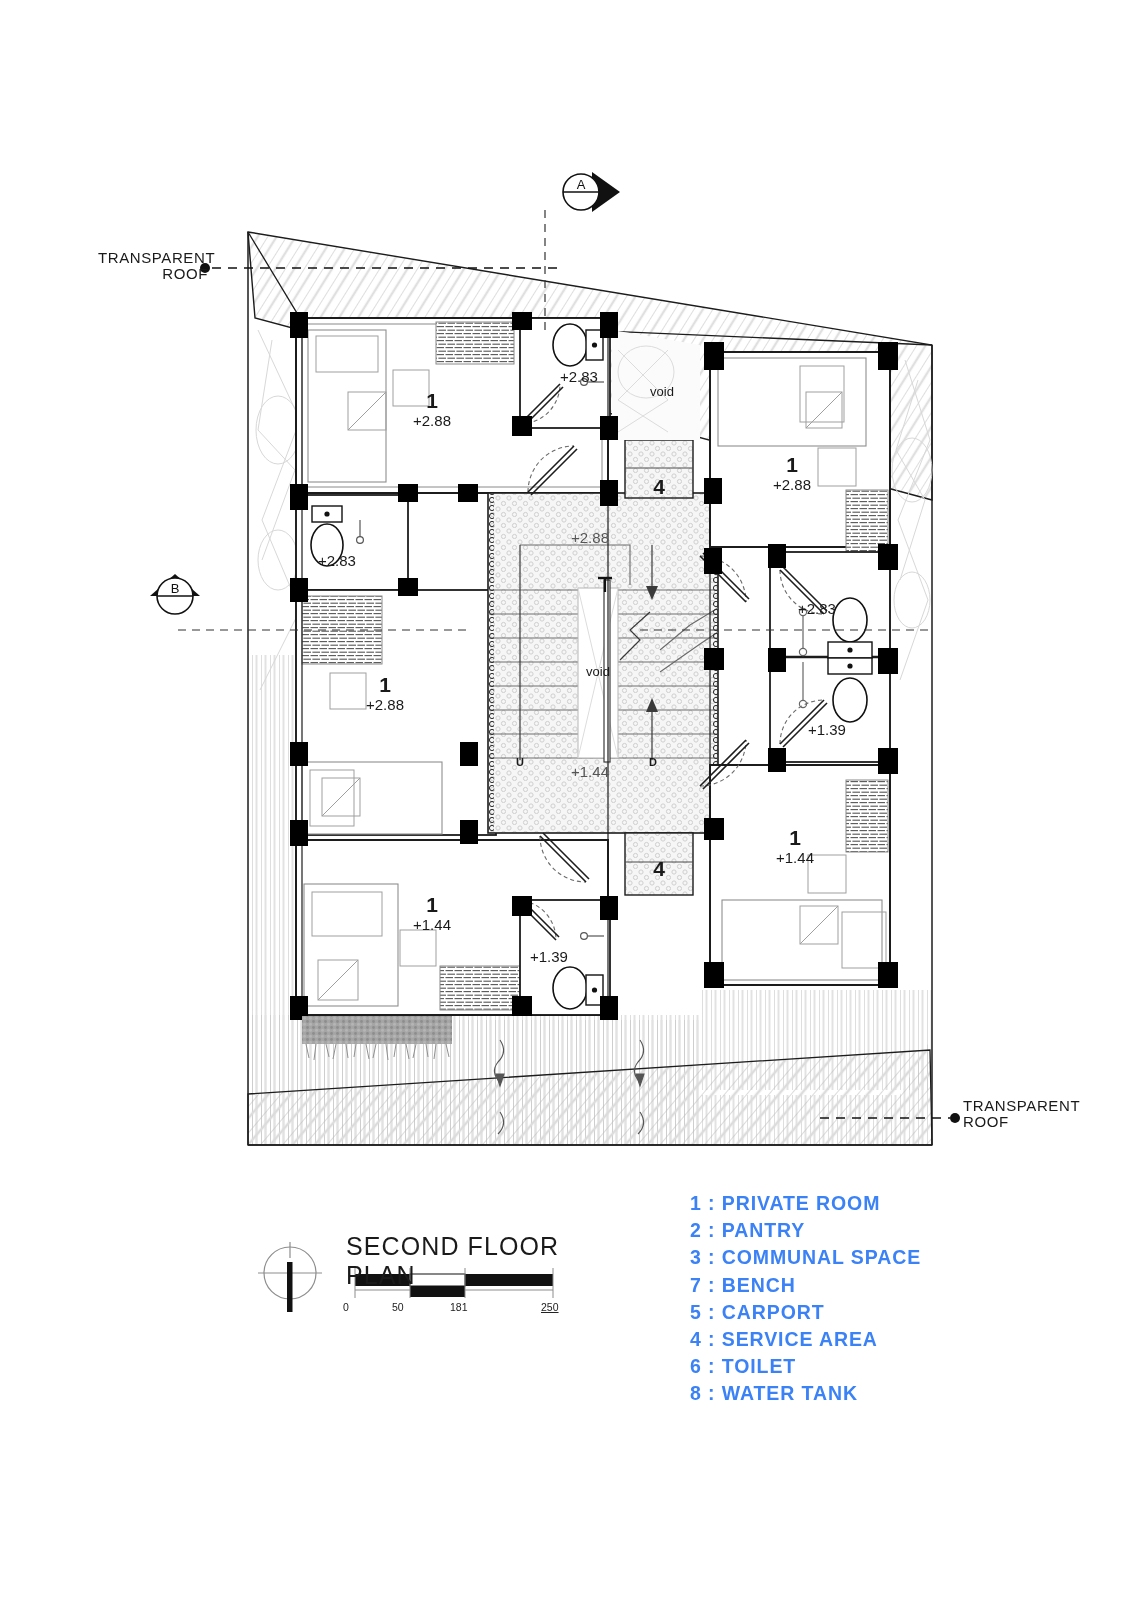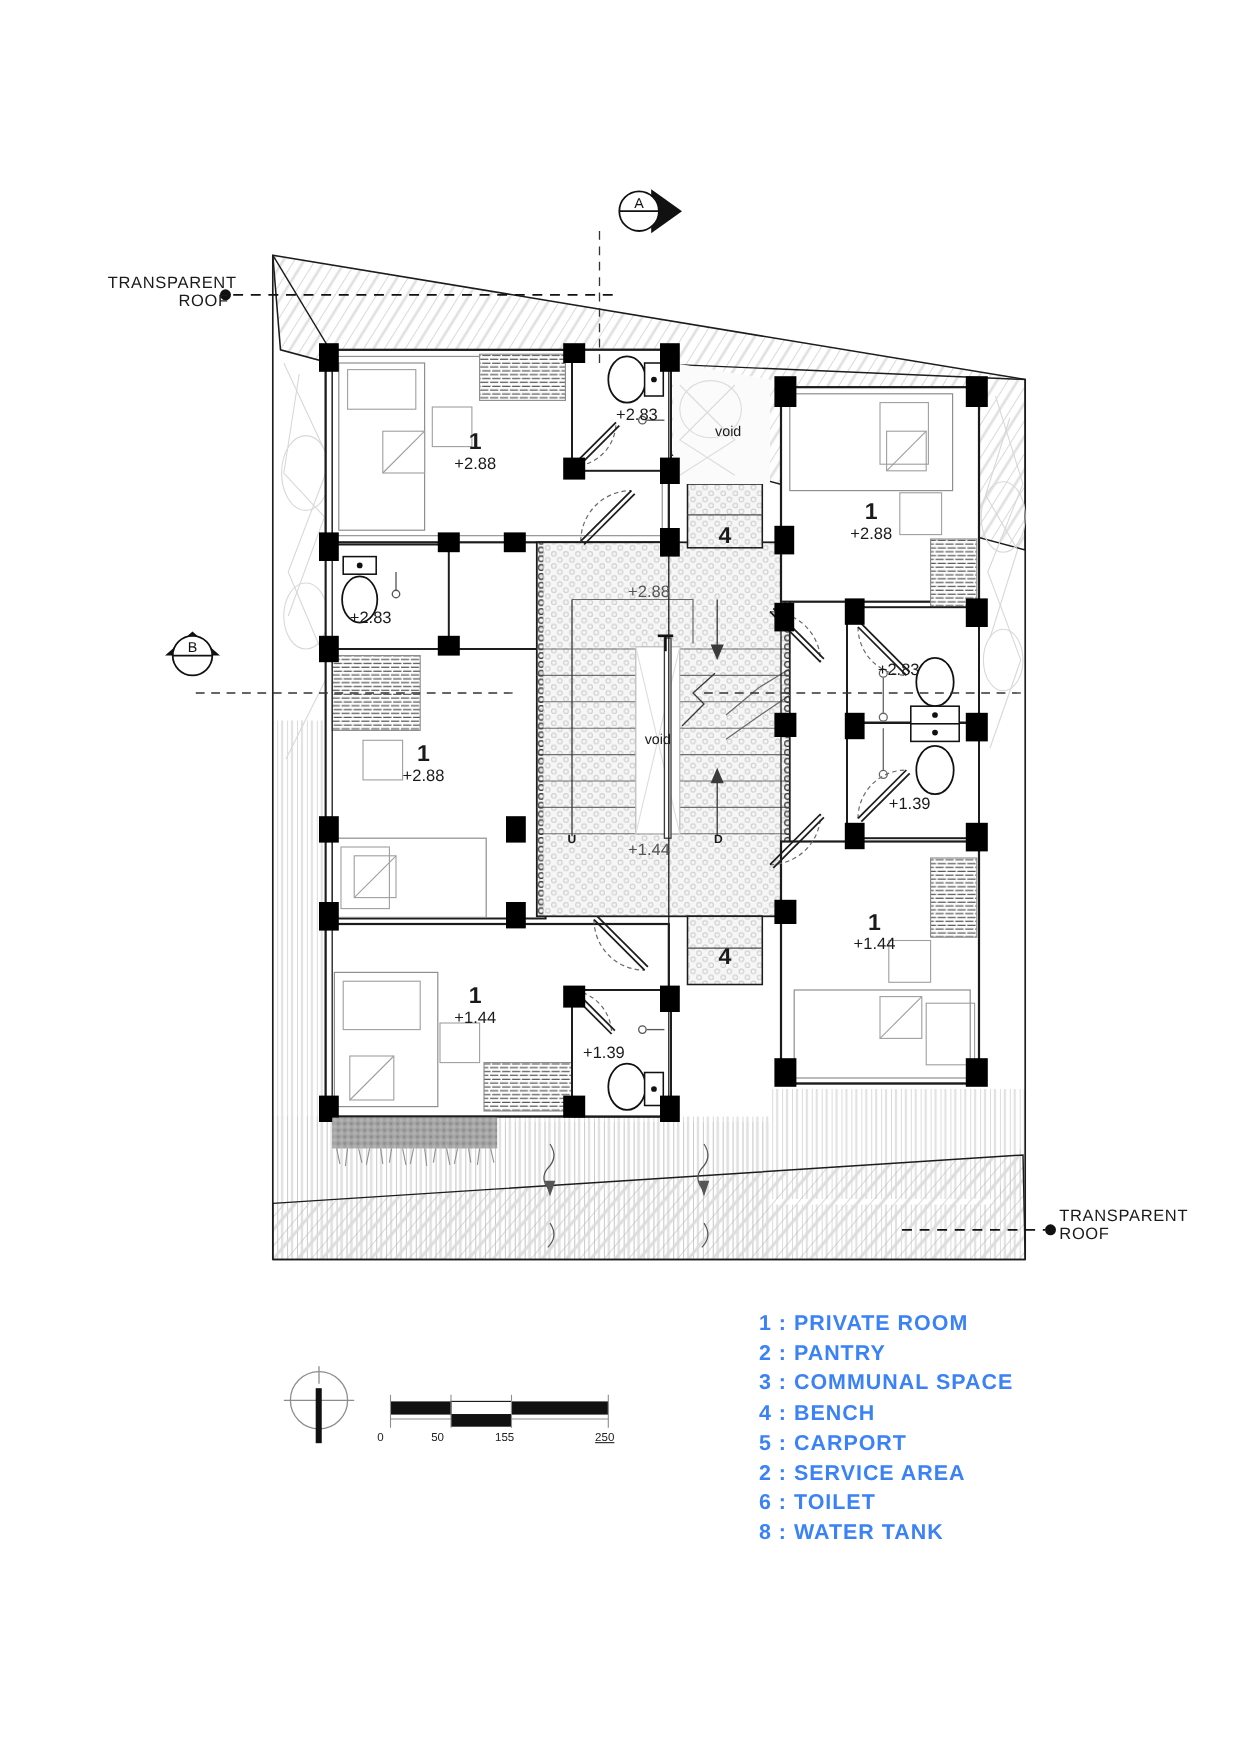--- a/index.html
+++ b/index.html
@@ -466,30 +466,31 @@
   </g>
 </svg>
 
 <div class="leader-label" id="tr-roof-left">TRANSPARENT
 ROOF</div>
 
 <div class="leader-label" id="tr-roof-right">TRANSPARENT
 ROOF</div>
 
 <div id="title-block">
+  <div id="plan-title">SECOND FLOOR PLAN</div>
   <div class="scalenum" style="left:85px;top:73px;">0</div>
   <div class="scalenum" style="left:134px;top:73px;">50</div>
-  <div class="scalenum" style="left:192px;top:73px;">155</div>
+  <div class="scalenum" style="left:192px;top:73px;">181</div>
   <div class="scalenum" style="left:283px;top:73px;text-decoration:underline;">250</div>
 </div>
 
 <div class="legend">
   <div>1 : PRIVATE ROOM</div>
   <div>2 : PANTRY</div>
   <div>3 : COMMUNAL SPACE</div>
-  <div>4 : BENCH</div>
+  <div>7 : BENCH</div>
   <div>5 : CARPORT</div>
-  <div>2 : SERVICE AREA</div>
+  <div>4 : SERVICE AREA</div>
   <div>6 : TOILET</div>
   <div>8 : WATER TANK</div>
 </div>
 
 </div>
 
 </body></html>

